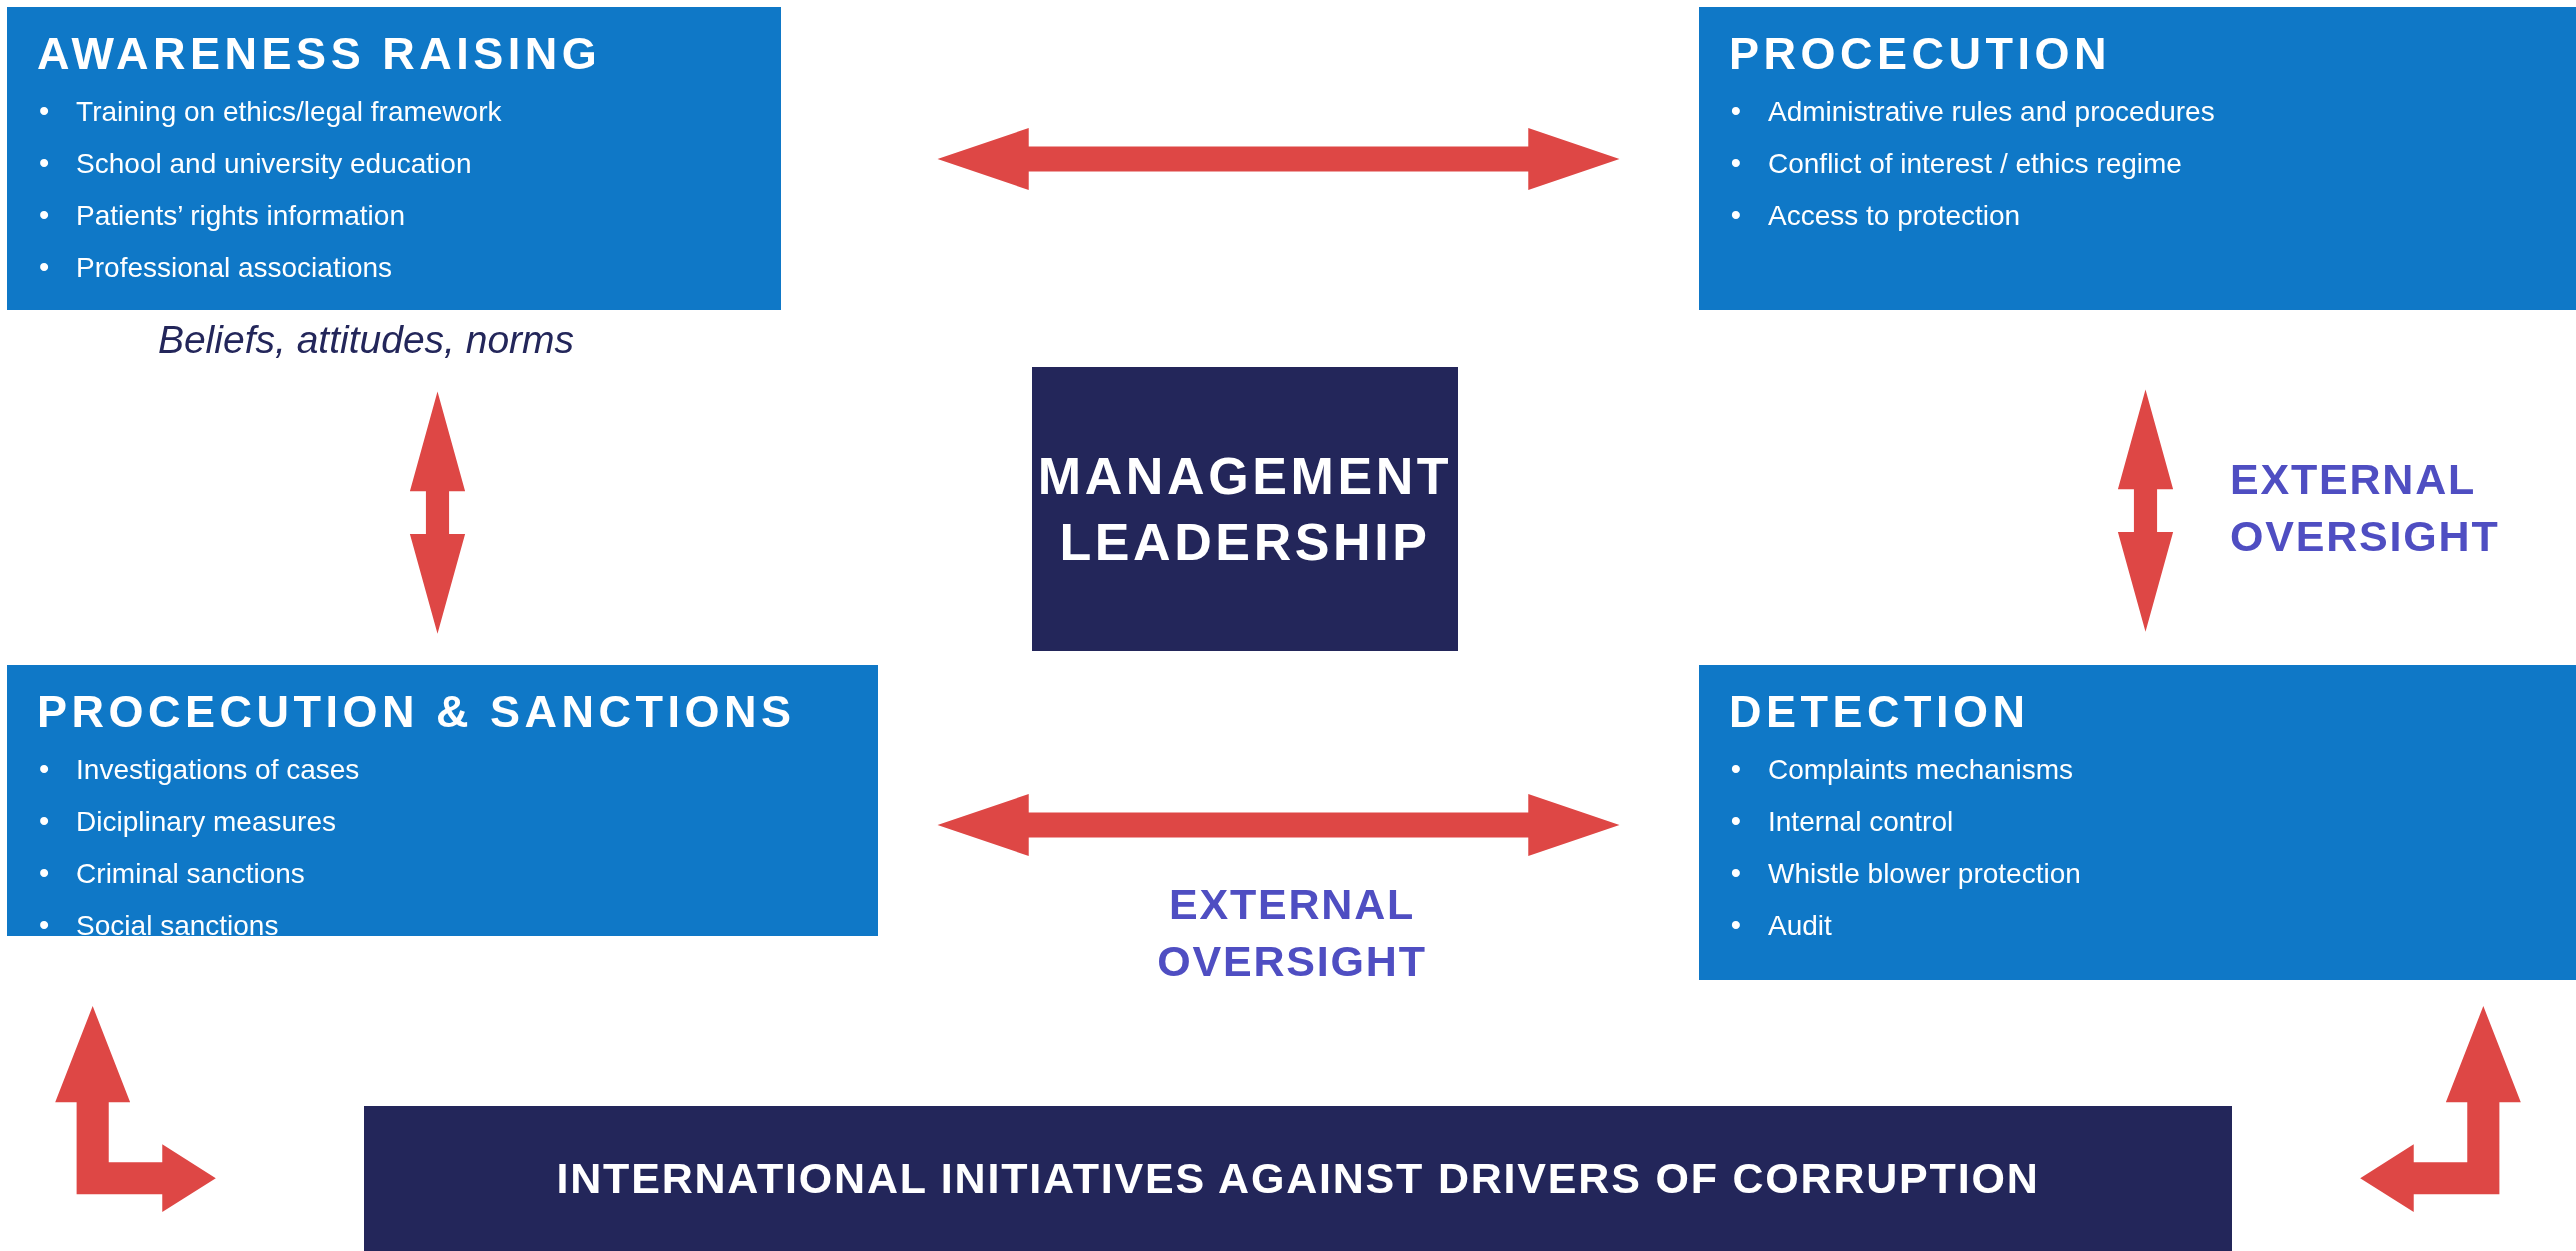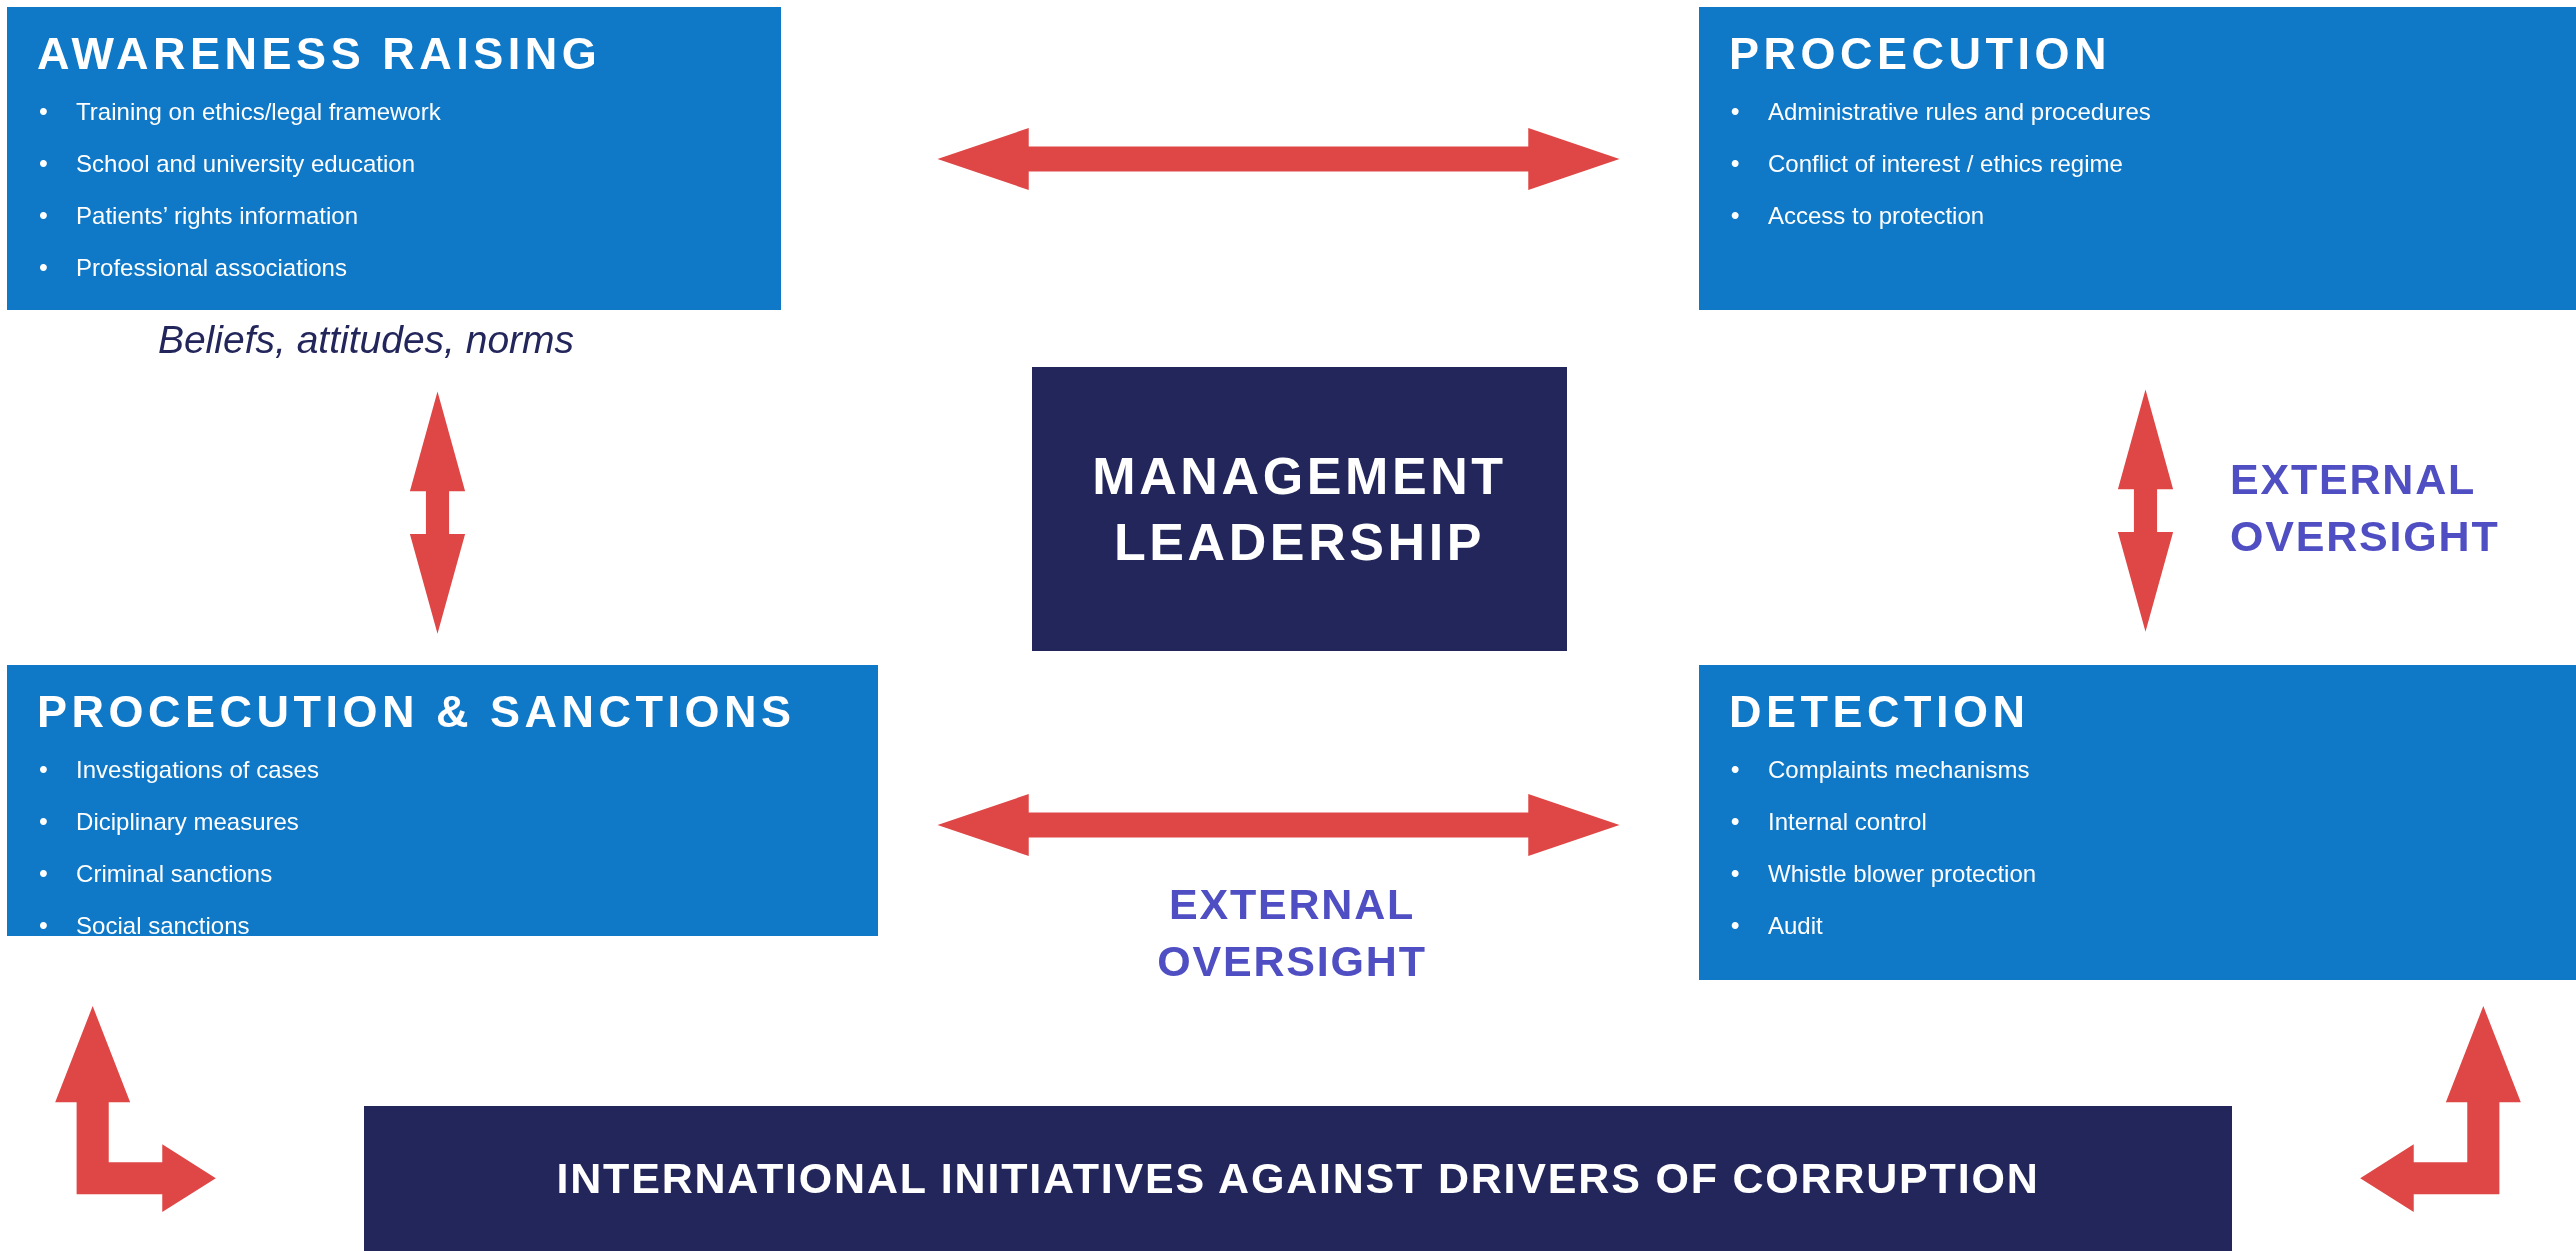--- a/index.html
+++ b/index.html
@@ -26,21 +26,21 @@
     line-height:54px;
     white-space:nowrap;
   }
   .bluebox ul{
     list-style:none;
     margin:5.4px 0 0 0;
     padding:0;
   }
   .bluebox li{
     position:relative;
-    font-size:24px;
+    font-size:28px;
     line-height:52px;
     padding-left:39px;
     white-space:nowrap;
   }
   .bluebox li::before{
     content:"\2022";
     position:absolute;
     left:1.8px;top:-0.9px;
     font-size:1.05em;
   }
@@ -51,21 +51,21 @@
 
   
   .navybox{
     position:absolute;
     background:var(--navy,#23265a);
     color:var(--text-white,#ffffff);
     display:flex;align-items:center;justify-content:center;
     text-align:center;
     box-sizing:border-box;
   }
-  #box-management{left:1032px;top:367px;width:535px;height:284px;}
+  #box-management{left:1032px;top:367px;width:426px;height:284px;}
   #box-management .navylabel{
     font-size:52px;font-weight:bold;letter-spacing:3.6px;line-height:66px;
   }
   #bar-international{left:364px;top:1106px;width:1868px;height:145px;}
   #bar-international .navylabel{
     font-size:43px;font-weight:bold;letter-spacing:1.8px;white-space:nowrap;
   }
 
   
   .beliefs{

